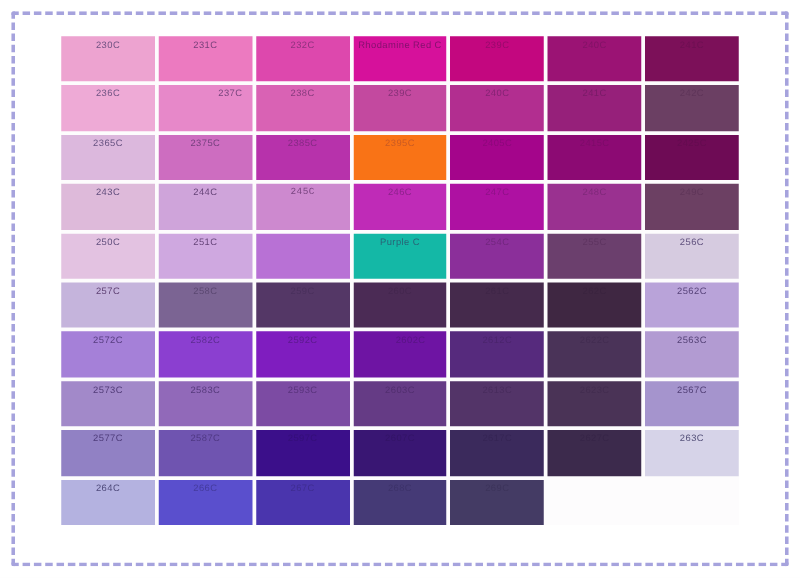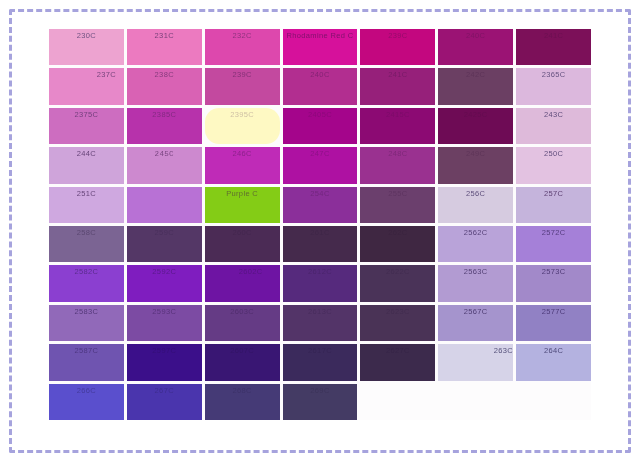--- a/index.html
+++ b/index.html
@@ -84,20 +84,23 @@
       </div>
       <div class="swatch" style="background: rgb(195, 7, 127);">
         <span class="swatch-label" style="color: rgb(58, 15, 66); opacity: 0.32;">239C</span>
       </div>
       <div class="swatch" style="background: rgb(155, 19, 116);">
         <span class="swatch-label" style="color: rgb(54, 16, 60); opacity: 0.26;">240C</span>
       </div>
       <div class="swatch" style="background: rgb(124, 16, 89);">
         <span class="swatch-label" style="color: rgb(46, 12, 50); opacity: 0.2;">241C</span>
       </div>
+      <div class="swatch" style="background: rgb(238, 170, 214);">
+        <span class="swatch-label" style="color: rgb(74, 58, 107); opacity: 0.78;">236C</span>
+      </div>
       <div class="swatch" style="background: rgb(231, 136, 201);">
         <span class="swatch-label" style="color: rgb(74, 42, 94); opacity: 0.72; padding-left: 40px;">237C</span>
       </div>
       <div class="swatch" style="background: rgb(217, 98, 180);">
         <span class="swatch-label" style="color: rgb(74, 31, 85); opacity: 0.6;">238C</span>
       </div>
       <div class="swatch" style="background: rgb(195, 73, 159);">
         <span class="swatch-label" style="color: rgb(67, 24, 76); opacity: 0.5;">239C</span>
       </div>
       <div class="swatch" style="background: rgb(178, 46, 144);">
@@ -111,21 +114,21 @@
       </div>
       <div class="swatch" style="background: rgb(220, 184, 221);">
         <span class="swatch-label" style="color: rgb(74, 58, 107); opacity: 0.82;">2365C</span>
       </div>
       <div class="swatch" style="background: rgb(205, 109, 192);">
         <span class="swatch-label" style="color: rgb(74, 42, 94); opacity: 0.68;">2375C</span>
       </div>
       <div class="swatch" style="background: rgb(183, 50, 171);">
         <span class="swatch-label" style="color: rgb(74, 31, 85); opacity: 0.48;">2385C</span>
       </div>
-      <div class="swatch" style="background: #fef9c3; border-radius: 14px;">
+      <div class="swatch" style="background: #f97316;">
         <span class="swatch-label" style="color: rgb(61, 17, 72); opacity: 0.26;">2395C</span>
       </div>
       <div class="swatch" style="background: rgb(164, 5, 139);">
         <span class="swatch-label" style="color: rgb(58, 15, 66); opacity: 0.22;">2405C</span>
       </div>
       <div class="swatch" style="background: rgb(140, 10, 115);">
         <span class="swatch-label" style="color: rgb(54, 16, 60); opacity: 0.18;">2415C</span>
       </div>
       <div class="swatch" style="background: rgb(110, 11, 85);">
         <span class="swatch-label" style="color: rgb(46, 12, 50); opacity: 0.16;">2425C</span>
@@ -153,21 +156,21 @@
       </div>
       <div class="swatch" style="background: rgb(227, 194, 225);">
         <span class="swatch-label" style="color: rgb(74, 58, 107); opacity: 0.86;">250C</span>
       </div>
       <div class="swatch" style="background: rgb(207, 168, 224);">
         <span class="swatch-label" style="color: rgb(74, 42, 94); opacity: 0.8;">251C</span>
       </div>
       <div class="swatch" style="background: rgb(184, 113, 213);">
         <span class="swatch-label" style="color: rgb(70, 32, 90); opacity: 0.58; margin-top: 48px;">252C</span>
       </div>
-      <div class="swatch" style="background: #84cc16;">
+      <div class="swatch" style="background: #14b8a6;">
         <span class="swatch-label" style="color: rgb(61, 17, 72); opacity: 0.52;">Purple C</span>
       </div>
       <div class="swatch" style="background: rgb(139, 47, 154);">
         <span class="swatch-label" style="color: rgb(54, 16, 60); opacity: 0.3;">254C</span>
       </div>
       <div class="swatch" style="background: rgb(107, 63, 109);">
         <span class="swatch-label" style="color: rgb(46, 12, 50); opacity: 0.22;">255C</span>
       </div>
       <div class="swatch" style="background: rgb(214, 203, 224);">
         <span class="swatch-label" style="color: rgb(74, 58, 107); opacity: 0.86;">256C</span>
@@ -247,21 +250,21 @@
       <div class="swatch" style="background: rgb(57, 22, 115);">
         <span class="swatch-label" style="color: rgb(28, 11, 58); opacity: 0.22;">2607C</span>
       </div>
       <div class="swatch" style="background: rgb(59, 42, 92);">
         <span class="swatch-label" style="color: rgb(28, 13, 52); opacity: 0.2;">2617C</span>
       </div>
       <div class="swatch" style="background: rgb(60, 42, 76);">
         <span class="swatch-label" style="color: rgb(28, 12, 48); opacity: 0.18;">2627C</span>
       </div>
       <div class="swatch" style="background: rgb(214, 211, 232);">
-        <span class="swatch-label" style="color: rgb(62, 58, 102); opacity: 0.86; text-align: right;">263C</span>
+        <span class="swatch-label" style="color: rgb(62, 58, 102); opacity: 0.86;">263C</span>
       </div>
       <div class="swatch" style="background: rgb(180, 178, 224);">
         <span class="swatch-label" style="color: rgb(58, 53, 102); opacity: 0.84;">264C</span>
       </div>
       <div class="swatch" style="background: rgb(90, 79, 205);">
         <span class="swatch-label" style="color: rgb(34, 28, 82); opacity: 0.4;">266C</span>
       </div>
       <div class="swatch" style="background: rgb(74, 53, 173);">
         <span class="swatch-label" style="color: rgb(30, 22, 68); opacity: 0.28;">267C</span>
       </div>

